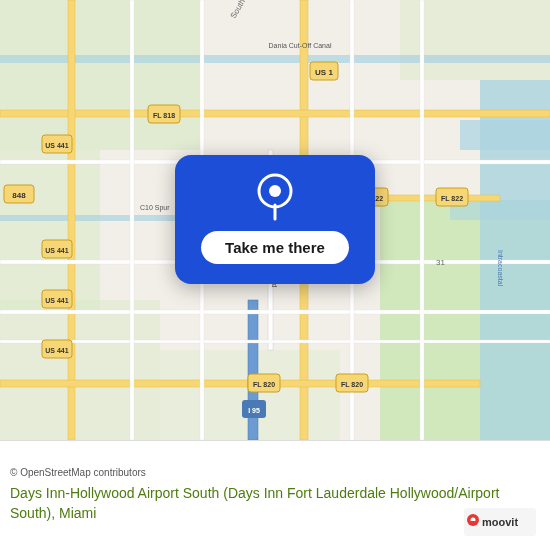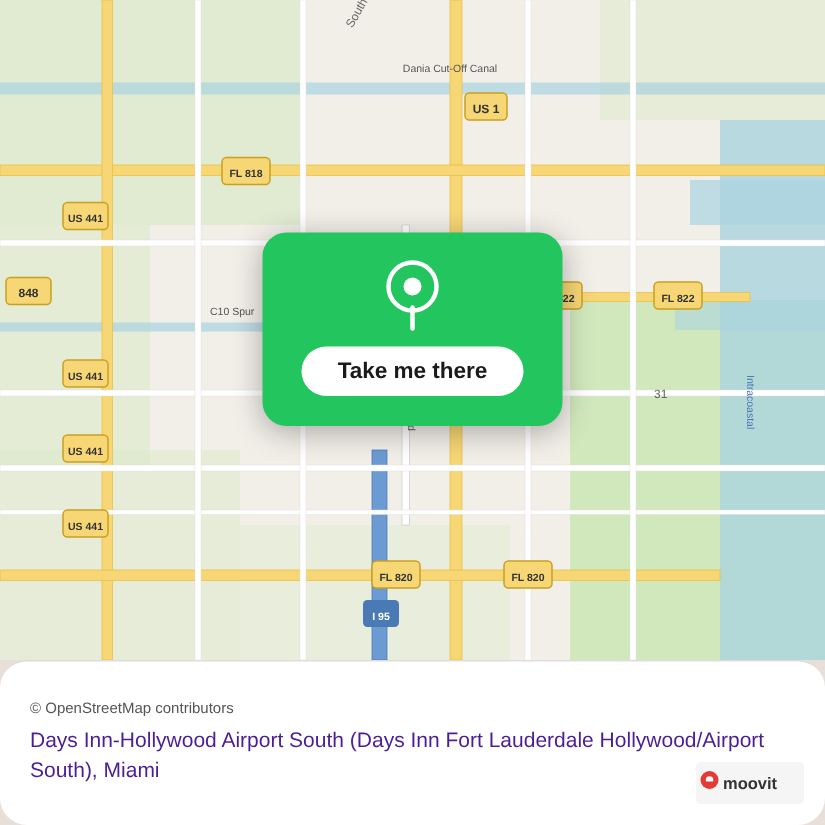--- a/index.html
+++ b/index.html
@@ -23,56 +23,55 @@
 
     
     .info-panel {
       position: absolute;
       bottom: 0;
       left: 0;
       right: 0;
       height: 110px;
       background: white;
       border-top: 1px solid #ddd;
-      padding: 10px 20px;
+      padding: 10px 10px;
       display: flex;
       flex-direction: column;
       justify-content: center;
-      border-radius: 18px;
     }
 
     .osm-attribution {
       font-size: 10px;
       color: #555;
       margin-bottom: 6px;
     }
 
     .location-name {
       font-size: 14px;
-      color: #4c1d95;
+      color: #4d7c0f;
       font-weight: 400;
       line-height: 1.4;
     }
 
     .moovit-badge {
       position: absolute;
       bottom: 14px;
       right: 14px;
       display: flex;
       align-items: flex-start;
       gap: 4px;
     }
 
     
     .cta-card {
       position: absolute;
       top: 155px;
       left: 50%;
       transform: translateX(-50%);
-      background: #22c55e;
+      background: #1d4ed8;
       border-radius: 16px;
       width: 200px;
       padding: 16px 20px 20px;
       display: flex;
       flex-direction: column;
       align-items: center;
       box-shadow: 0 4px 20px rgba(0,0,0,0.3);
     }
 
     .pin-icon {

